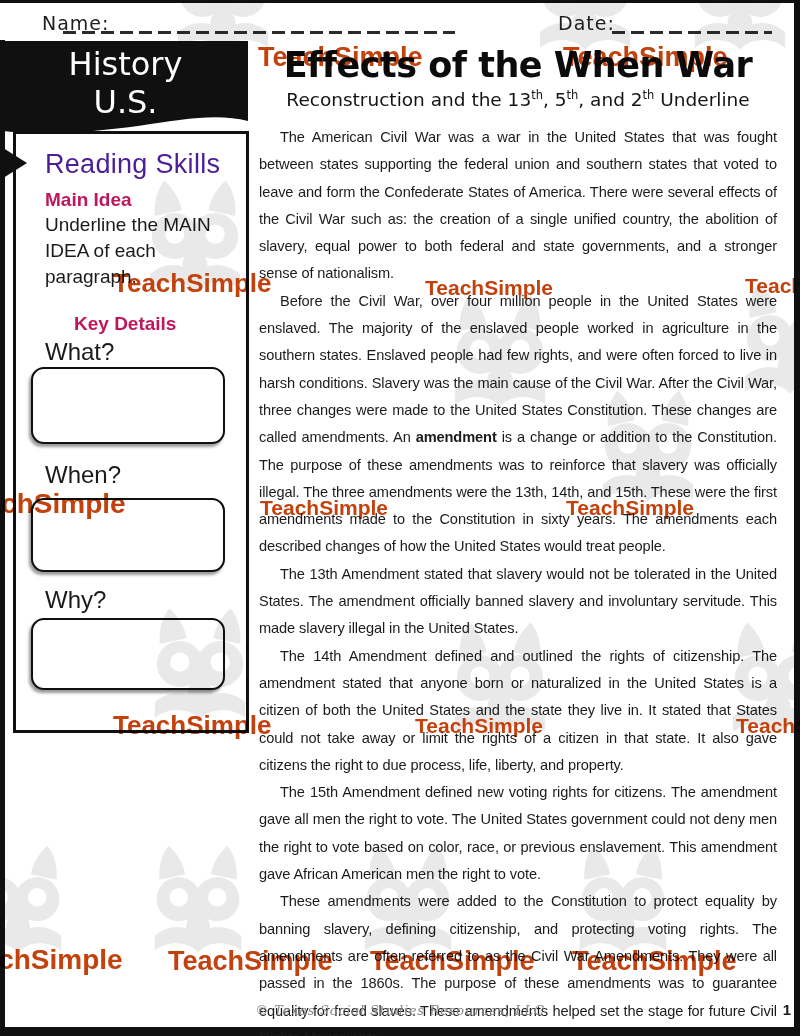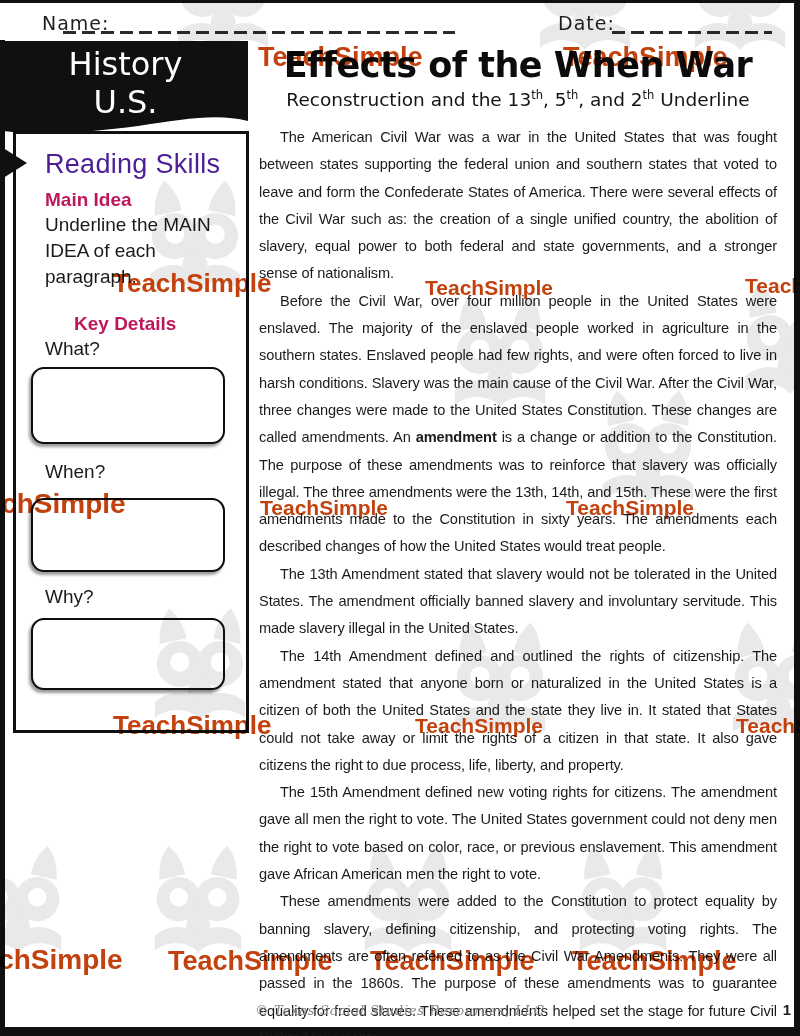--- a/index.html
+++ b/index.html
@@ -28,21 +28,21 @@
      clip-path:polygon(0 0,100% 50%,0 100%);z-index:5;}
   
   .sidebar-box{position:absolute;left:13px;top:131px;width:236px;height:602px;
      border:3.5px solid #101010;background:transparent;z-index:2;box-sizing:border-box;}
   .sb{position:absolute;z-index:3;}
   .sb-title{left:45px;top:149px;font-size:27px;color:#4c1d95;letter-spacing:.3px;}
   .sb-h{font-weight:bold;font-size:19px;color:#be185d;}
   .sb-mainidea{left:45px;top:189px;}
   .sb-instr{left:45px;top:212px;width:192px;font-size:19px;line-height:26px;color:#1b1b1b;}
   .sb-keydetails{left:30px;top:313px;margin-left:44px;}
-  .sb-prompt{font-size:19px;color:#1b1b1b;}
+  .sb-prompt{font-size:24px;color:#1b1b1b;}
   .sb-what{left:45px;top:338px;}
   .sb-when{left:45px;top:461px;}
   .sb-why{left:45px;top:586px;}
   .answer-box{position:absolute;left:31px;width:194px;background:#ffffff;border:2.6px solid #0f0f0f;
      border-radius:13px;box-shadow:-2px 3px 3px rgba(0,0,0,.40);z-index:3;box-sizing:border-box;}
   .box-what{top:367px;height:77px;}
   .box-when{top:498px;height:74px;}
   .box-why{top:618px;height:72px;}
   
   .doc-title{position:absolute;left:258px;top:45px;width:520px;text-align:center;z-index:2;

